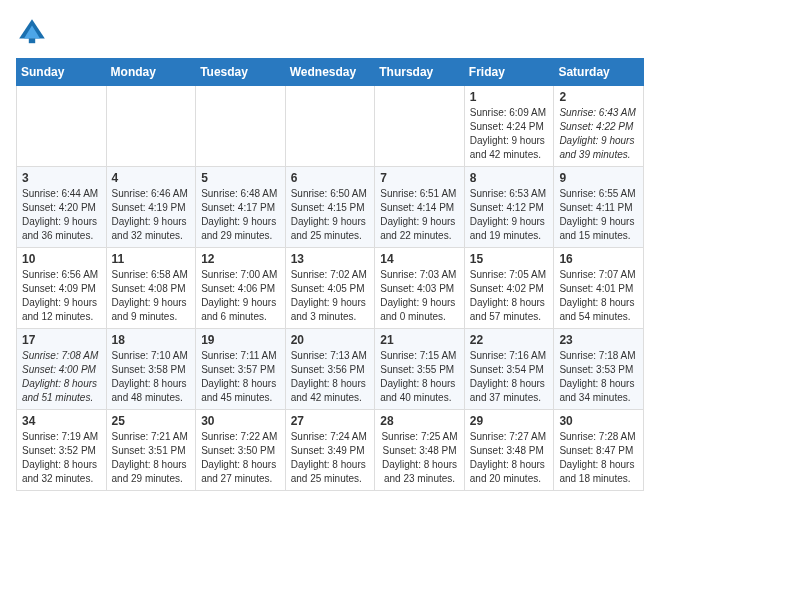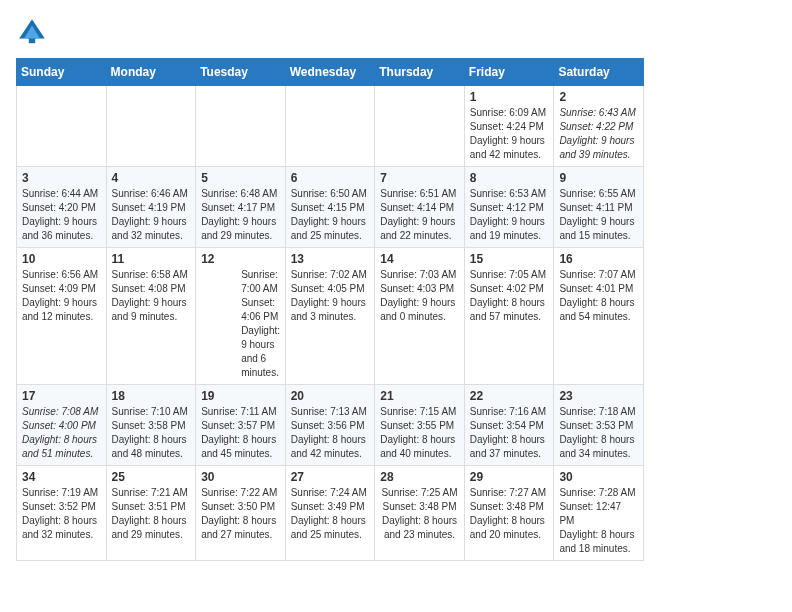--- a/index.html
+++ b/index.html
@@ -208,21 +208,21 @@
           </td>
           <td>
             <span class="day-num">11</span>
             <div class="day-info" style="white-space: pre-line;">Sunrise: 6:58 AM
 Sunset: 4:08 PM
 Daylight: 9 hours
 and 9 minutes.</div>
           </td>
           <td>
             <span class="day-num">12</span>
-            <div class="day-info" style="white-space: pre-line; margin-left: 40px;">Sunrise: 7:00 AM
+            <div class="day-info" style="white-space: pre-line;">Sunrise: 7:00 AM
 Sunset: 4:06 PM
 Daylight: 9 hours
 and 6 minutes.</div>
           </td>
           <td>
             <span class="day-num">13</span>
             <div class="day-info" style="white-space: pre-line;">Sunrise: 7:02 AM
 Sunset: 4:05 PM
 Daylight: 9 hours
 and 3 minutes.</div>
@@ -339,20 +339,20 @@
           <td>
             <span class="day-num">29</span>
             <div class="day-info" style="white-space: pre-line;">Sunrise: 7:27 AM
 Sunset: 3:48 PM
 Daylight: 8 hours
 and 20 minutes.</div>
           </td>
           <td>
             <span class="day-num">30</span>
             <div class="day-info" style="white-space: pre-line;">Sunrise: 7:28 AM
-Sunset: 12:47 PM
+Sunset: 8:47 PM
 Daylight: 8 hours
 and 18 minutes.</div>
           </td>
         </tr>
       </tbody>
   </table>
 </div>
 
 </body></html>

